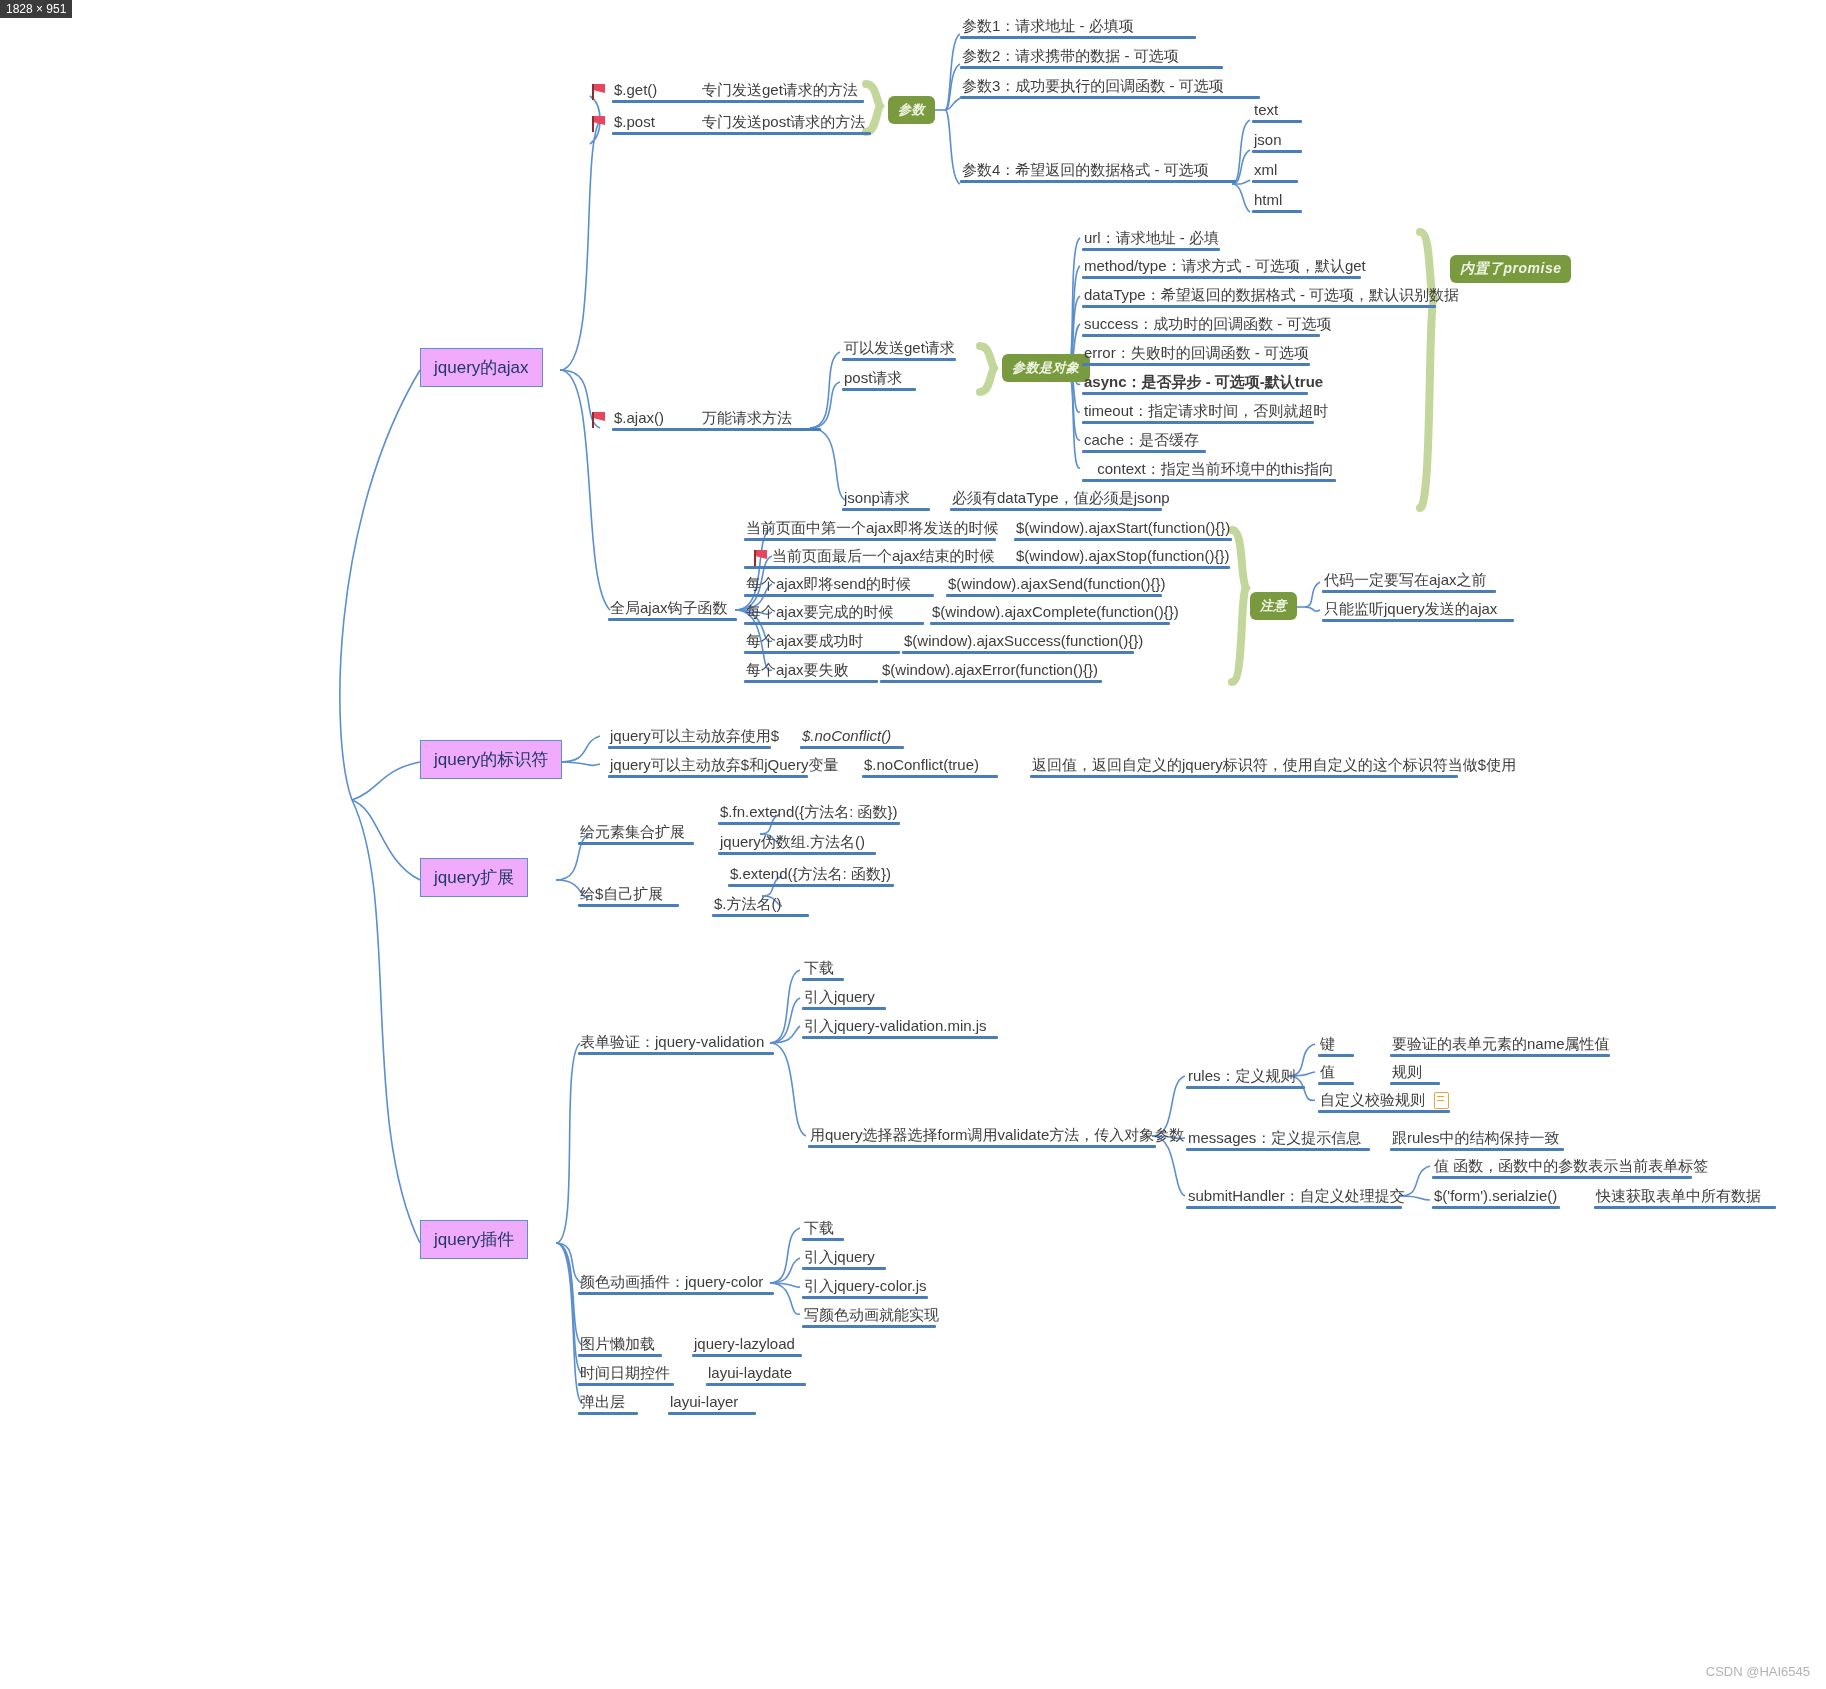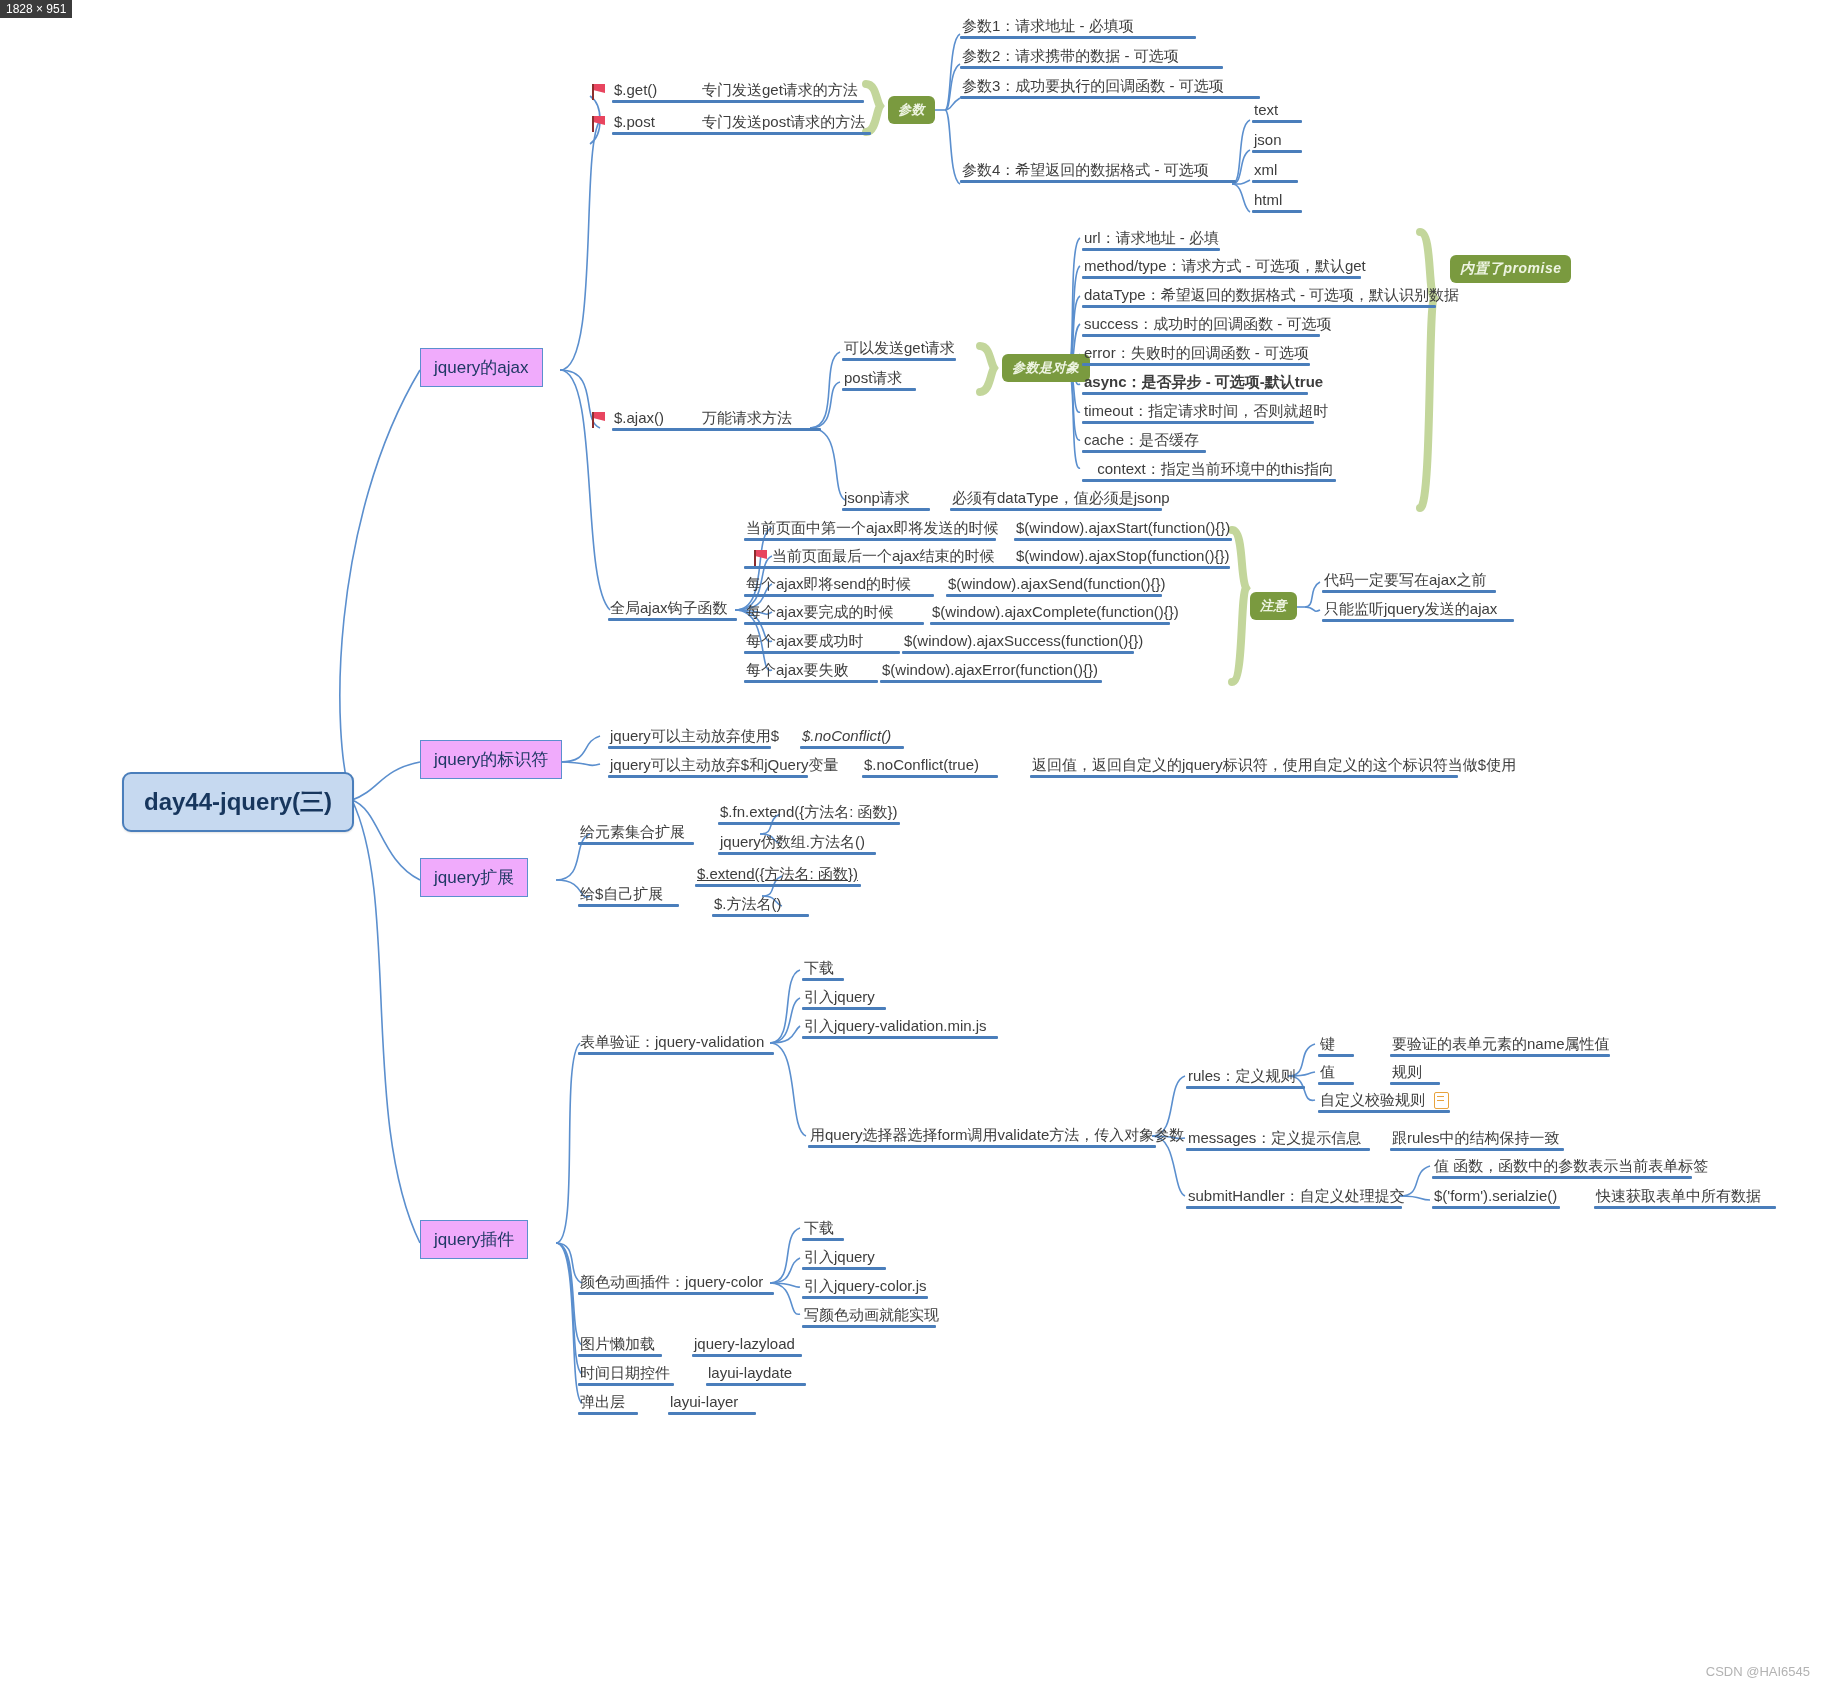--- a/index.html
+++ b/index.html
@@ -164,21 +164,20 @@
       <path d="M866,84 C876,84 876,100 880,106 C876,112 876,132 866,132"></path>
 
       <path d="M980,346 C990,346 990,362 994,368 C990,374 990,392 980,392"></path>
 
       <path d="M1420,232 C1432,232 1428,290 1434,298 C1428,306 1432,508 1420,508"></path>
 
       <path d="M1232,530 C1244,530 1240,578 1246,588 C1240,596 1244,682 1232,682"></path>
     </g>
   </svg>
 
-  <div class="root" style="left:122px;top:772px;">day44-jquery(三)</div>
 
   <div class="lvl1" style="left:420px;top:348px;">jquery的ajax</div>
   <div class="lvl1" style="left:420px;top:740px;">jquery的标识符</div>
   <div class="lvl1" style="left:420px;top:858px;">jquery扩展</div>
   <div class="lvl1" style="left:420px;top:1220px;">jquery插件</div>
 
   <div class="flag" style="left:592px;top:84px;">
     <div class="pole"></div>
       <div class="cloth"></div>
     </div>
@@ -264,21 +263,21 @@
 
   <div class="node" style="left:608px;top:755px;width:196px;">jquery可以主动放弃$和jQuery变量<span class="ul"></span></div>
   <div class="node" style="left:862px;top:755px;width:132px;">$.noConflict(true)<span class="ul"></span></div>
   <div class="node" style="left:1030px;top:755px;width:424px;">返回值，返回自定义的jquery标识符，使用自定义的这个标识符当做$使用<span class="ul"></span></div>
 
   <div class="node" style="left:578px;top:822px;width:112px;">给元素集合扩展<span class="ul"></span></div>
   <div class="node" style="left:718px;top:802px;width:178px;">$.fn.extend({方法名: 函数})<span class="ul"></span></div>
   <div class="node" style="left:718px;top:832px;width:154px;">jquery伪数组.方法名()<span class="ul"></span></div>
 
   <div class="node" style="left:578px;top:884px;width:97px;">给$自己扩展<span class="ul"></span></div>
-  <div class="node" style="left:695px;top:864px;width:162px;text-decoration:underline;">$.extend({方法名: 函数})<span class="ul"></span></div>
+  <div class="node" style="left:728px;top:864px;width:162px;">$.extend({方法名: 函数})<span class="ul"></span></div>
   <div class="node" style="left:712px;top:894px;width:93px;">$.方法名()<span class="ul"></span></div>
 
   <div class="node" style="left:578px;top:1032px;width:192px;">表单验证：jquery-validation<span class="ul"></span></div>
   <div class="node" style="left:802px;top:958px;width:38px;">下载<span class="ul"></span></div>
   <div class="node" style="left:802px;top:987px;width:80px;">引入jquery<span class="ul"></span></div>
   <div class="node" style="left:802px;top:1016px;width:192px;">引入jquery-validation.min.js<span class="ul"></span></div>
   <div class="node" style="left:808px;top:1125px;width:344px;">用query选择器选择form调用validate方法，传入对象参数<span class="ul"></span></div>
 
   <div class="node" style="left:1186px;top:1066px;width:115px;">rules：定义规则<span class="ul"></span></div>
   <div class="node" style="left:1318px;top:1034px;width:32px;">键<span class="ul"></span></div>

